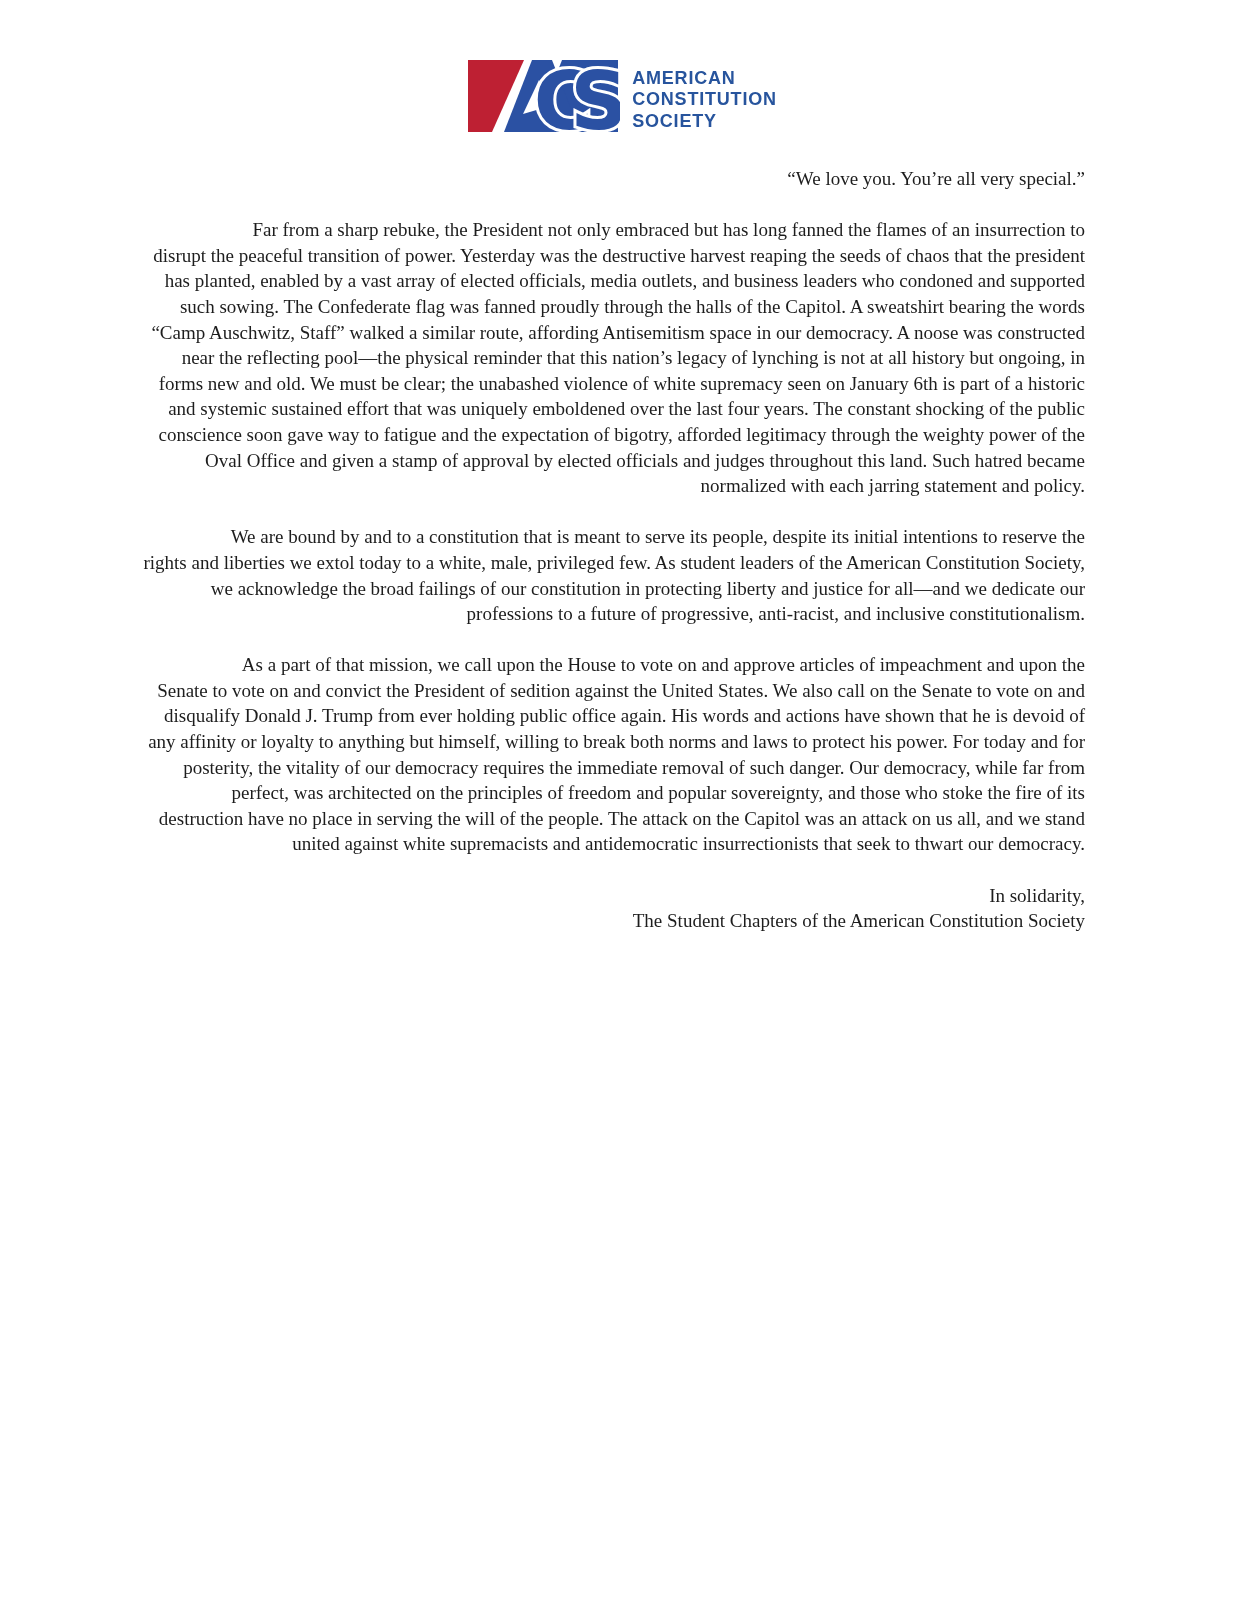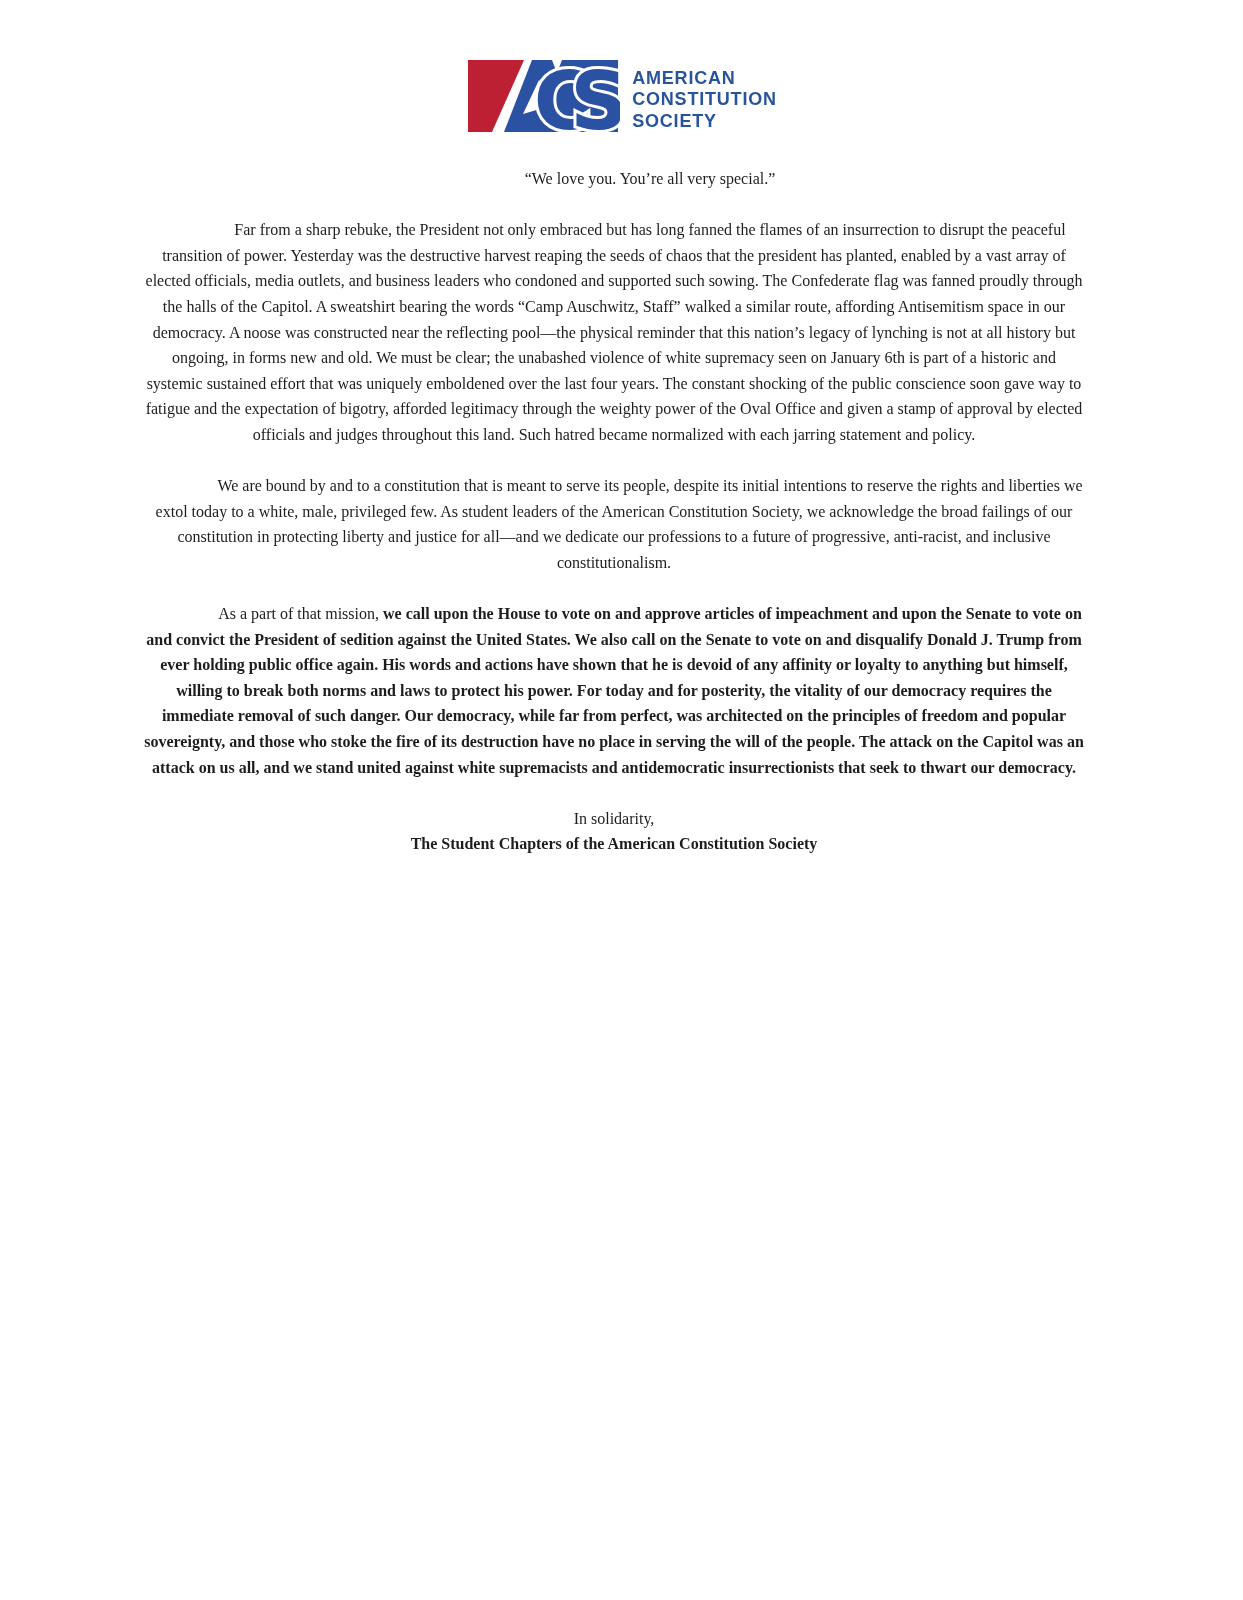--- a/index.html
+++ b/index.html
@@ -33,38 +33,38 @@
     font-weight: bold;
     font-size: 18px;
     line-height: 21.5px;
     letter-spacing: 0.8px;
     color: #27549D;
     margin-top: 8px;
   }
   .letter-body {
     margin: 28px 0 0 143px;
     width: 942px;
-    font-size: 16px;
+    font-size: 19px;
     line-height: 25.6px;
-    text-align: center;
+    text-align: right;
   }
   .letter-body p {
     margin: 0 0 25.6px 0;
     text-indent: 72px;
   }
   .letter-body p.closing-block {
     text-indent: 0;
     margin-top: 20px;
   }
   .bold-run {
-    font-weight: bold;
+    font-weight: normal;
     margin-top: 16px;
   }
   .signature-line {
-    font-weight: bold;
+    font-weight: normal;
   }
 </style>
 </head>
 <body>
 
 <div class="page">
 
   <header class="logo-header">
     <svg class="logo-mark" viewBox="0 0 154 84" xmlns="http://www.w3.org/2000/svg" aria-hidden="true">
 

